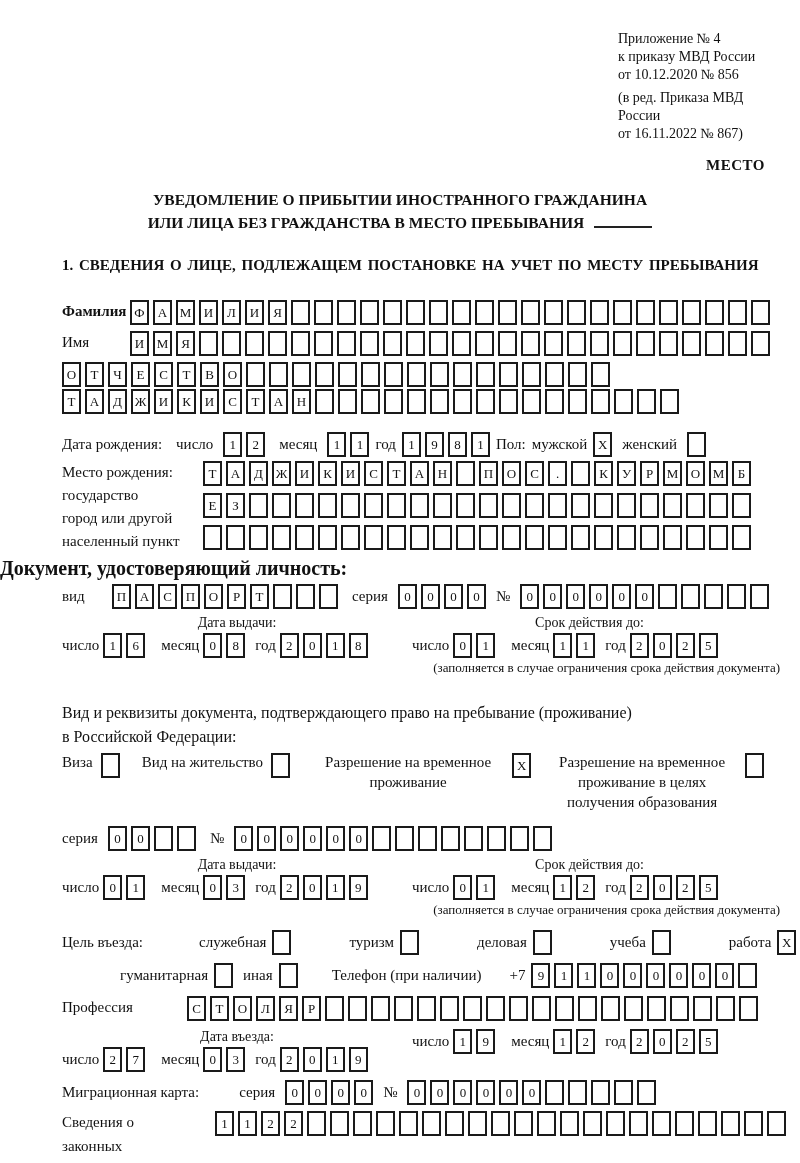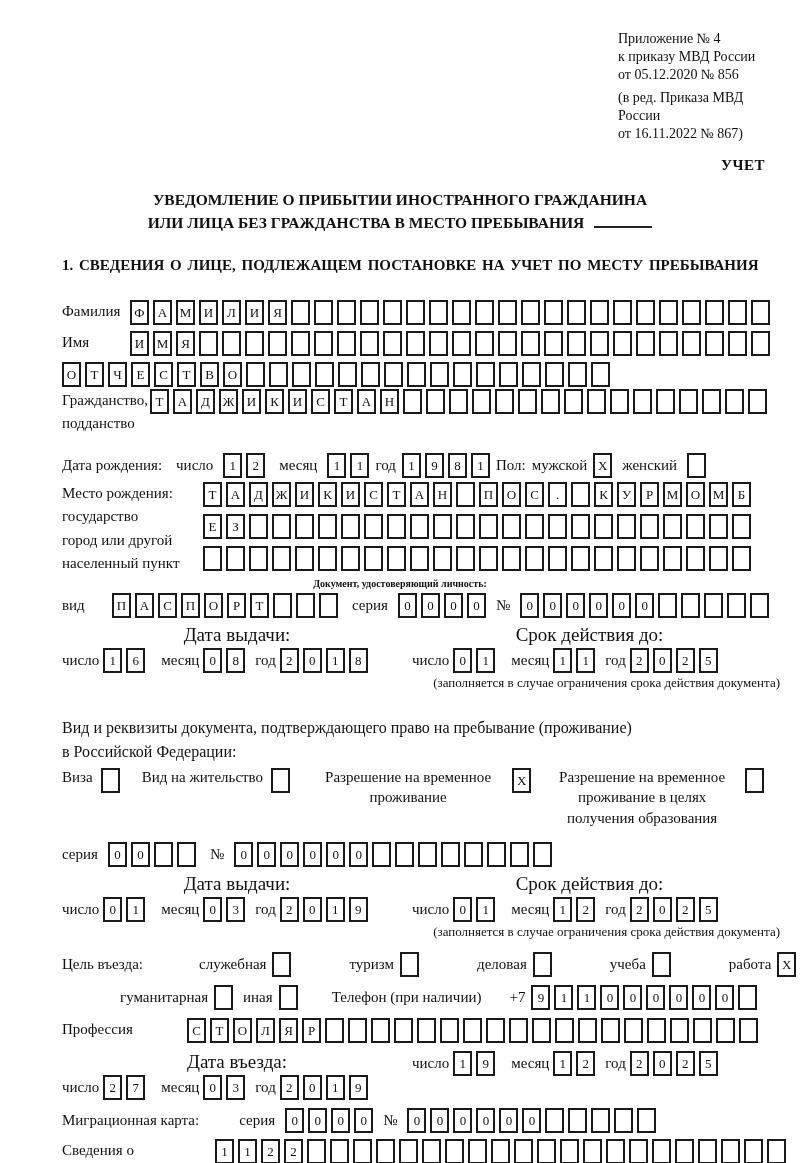--- a/index.html
+++ b/index.html
@@ -24,21 +24,21 @@
         font-size:13px;line-height:21px;flex:0 0 auto;background:#fff;}
   .stack{display:flex;flex-direction:column;gap:7px;}
 
   .mt6{margin-top:6px;} .mt4{margin-top:4px;} .mt8{margin-top:8px;}
   .g6{margin-left:6px;} .g10{margin-left:10px;} .g14{margin-left:14px;}
 
   
   .datepair{display:flex;margin-left:62px;}
   .dp-left{width:350px;}
   .dp-right{width:355px;}
-  .dg-title{text-align:center;font-size:19px;margin-bottom:2px;}
+  .dg-title{text-align:center;font-size:14px;margin-bottom:2px;}
   .dg-row{display:flex;align-items:center;}
   .dg-row .lbl{margin-right:4px;}
   .dg-row .cells{margin-right:10px;}
   .smallnote{font-size:13px;margin:2px 20px 0 360px;text-align:right;}
 
   
   .opts{display:flex;margin-left:62px;align-items:flex-start;}
   .opt{display:flex;align-items:flex-start;}
   .opt .optlabel{font-size:15px;line-height:1.35;}
   .opt .cells{margin-left:8px;margin-top:1px;}
@@ -51,36 +51,36 @@
   .pur{margin-right:10px;}
 </style>
 </head>
 <body>
 
 <div class="page">
 
   <div class="annex">
     <div>Приложение № 4</div>
     <div>к приказу МВД России</div>
-    <div>от 05.12.2020 № 856</div>
+    <div>от 10.12.2020 № 856</div>
     <div class="ed">(в ред. Приказа МВД России</div>
     <div>от 16.11.2022 № 867)</div>
   </div>
 
-  <div class="forma">УЧЕТ</div>
+  <div class="forma">МЕСТО</div>
 
   <div class="title">
     <div>УВЕДОМЛЕНИЕ О ПРИБЫТИИ ИНОСТРАННОГО ГРАЖДАНИНА</div>
     <div><span>ИЛИ ЛИЦА БЕЗ ГРАЖДАНСТВА В МЕСТО ПРЕБЫВАНИЯ</span><span class="uline"></span></div>
   </div>
 
   <div class="sec-heading">1. СВЕДЕНИЯ О ЛИЦЕ, ПОДЛЕЖАЩЕМ ПОСТАНОВКЕ НА УЧЕТ ПО МЕСТУ ПРЕБЫВАНИЯ</div>
 
   <div class="frow" style="margin-top:26px;">
-    <div class="lblcol" style="width:68px;">Фамилия</div>
+    <div class="lblcol" style="width:68px;font-weight:bold;">Фамилия</div>
     <div class="cells">
         <span class="cell">Ф</span>
         <span class="cell">А</span>
         <span class="cell">М</span>
         <span class="cell">И</span>
         <span class="cell">Л</span>
         <span class="cell">И</span>
         <span class="cell">Я</span>
         <span class="cell"></span>
         <span class="cell"></span>
@@ -163,24 +163,20 @@
         <span class="cell"></span>
         <span class="cell"></span>
         <span class="cell"></span>
         <span class="cell"></span>
         <span class="cell"></span>
         <span class="cell"></span>
       </div>
   </div>
 
   <div class="frow" style="margin-top:2px;">
-    <div class="lblcol" style="width:88px;">
-      <div>Гражданство,</div>
-      <div>подданство</div>
-    </div>
     <div class="cells">
         <span class="cell">Т</span>
         <span class="cell">А</span>
         <span class="cell">Д</span>
         <span class="cell">Ж</span>
         <span class="cell">И</span>
         <span class="cell">К</span>
         <span class="cell">И</span>
         <span class="cell">С</span>
         <span class="cell">Т</span>
@@ -317,21 +313,21 @@
           <span class="cell"></span>
           <span class="cell"></span>
           <span class="cell"></span>
           <span class="cell"></span>
           <span class="cell"></span>
           <span class="cell"></span>
         </div>
     </div>
   </div>
 
-  <div style="text-align:center;font-weight:bold;font-size:10px;margin-top:3px;">Документ, удостоверяющий личность:</div>
+  <div style="text-align:left;font-weight:bold;font-size:20px;margin-top:3px;">Документ, удостоверяющий личность:</div>
 
   <div class="frow mt4" style="align-items:center;">
     <span class="lbl" style="width:50px;">вид</span>
     <span class="cells">
         <span class="cell">П</span>
         <span class="cell">А</span>
         <span class="cell">С</span>
         <span class="cell">П</span>
         <span class="cell">О</span>
         <span class="cell">Р</span>

